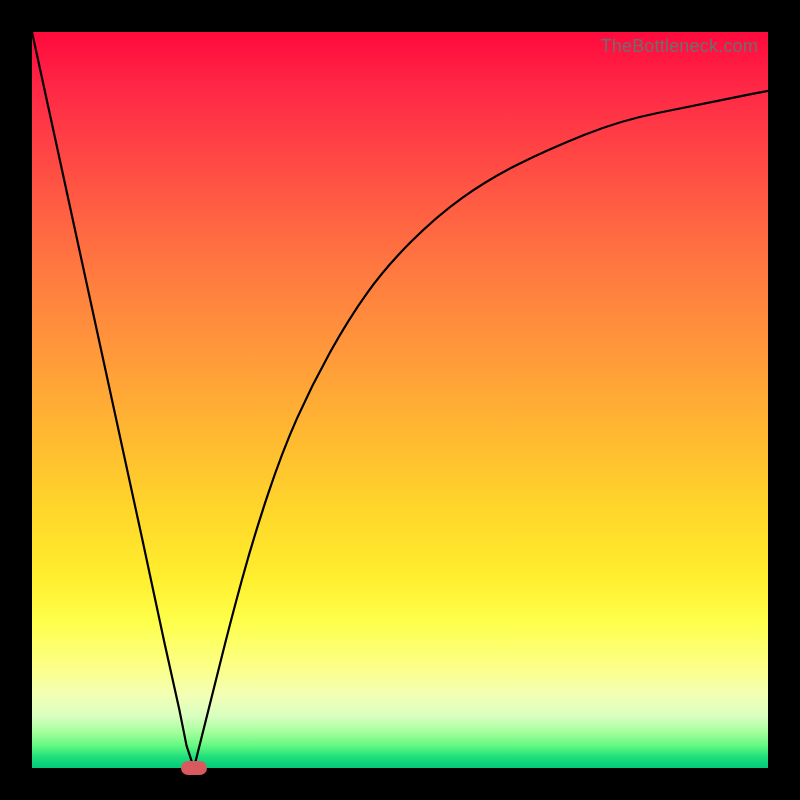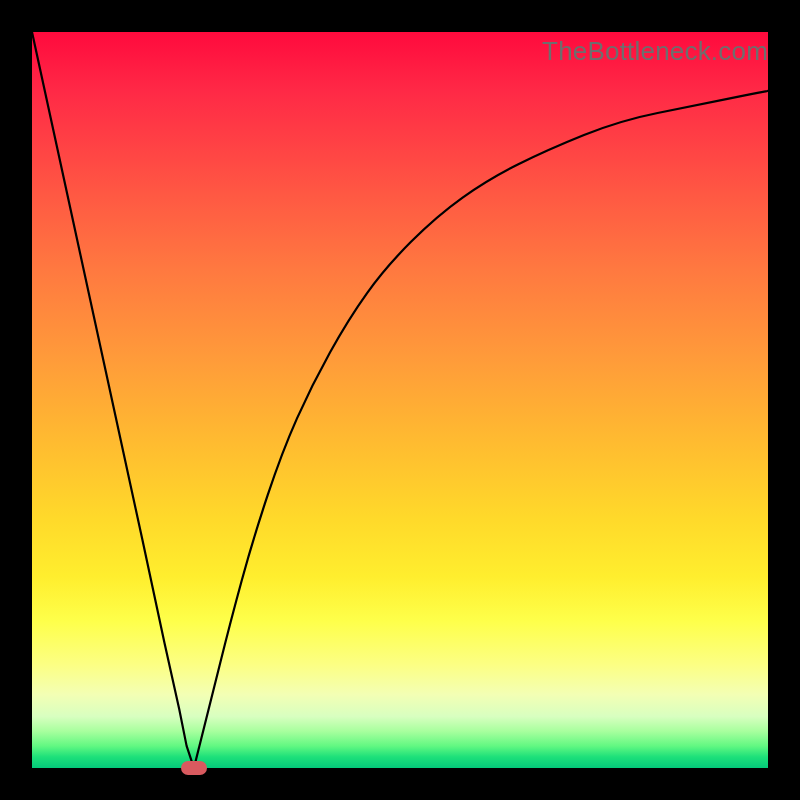--- a/index.html
+++ b/index.html
@@ -40,23 +40,23 @@
       #d8ffc0 93%,
       #a8ff9e 95%,
       #62f882 97%,
       #1de07a 98.5%,
       #04c97a 100%
     );
   }
   .watermark {
     position: absolute;
     top: 4px;
-    right: 0;
+    right: 10px;
     color: #6e6e6e;
-    font-size: 26px;
+    font-size: 18px;
     font-weight: 500;
     letter-spacing: 0.2px;
     user-select: none;
   }
   svg.curve {
     position: absolute;
     left: 0;
     top: 0;
     width: 736px;
     height: 736px;

